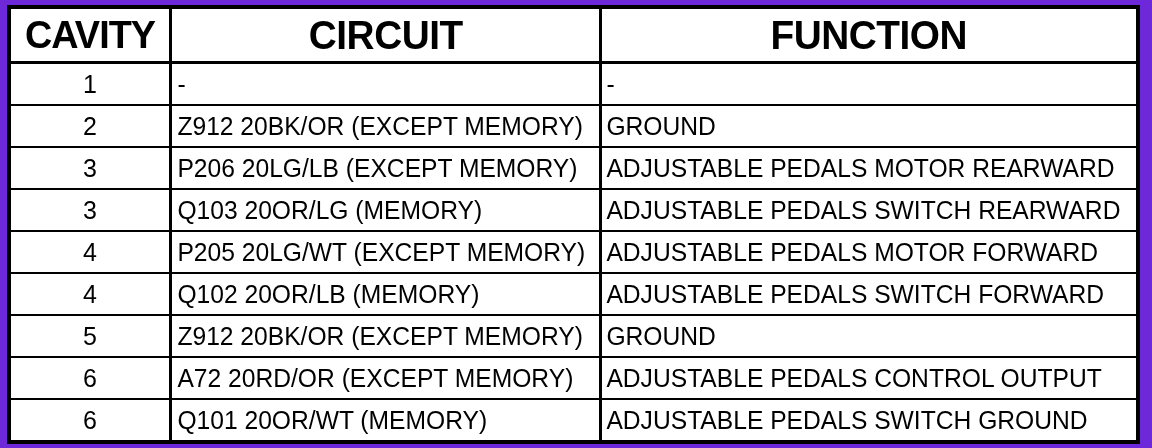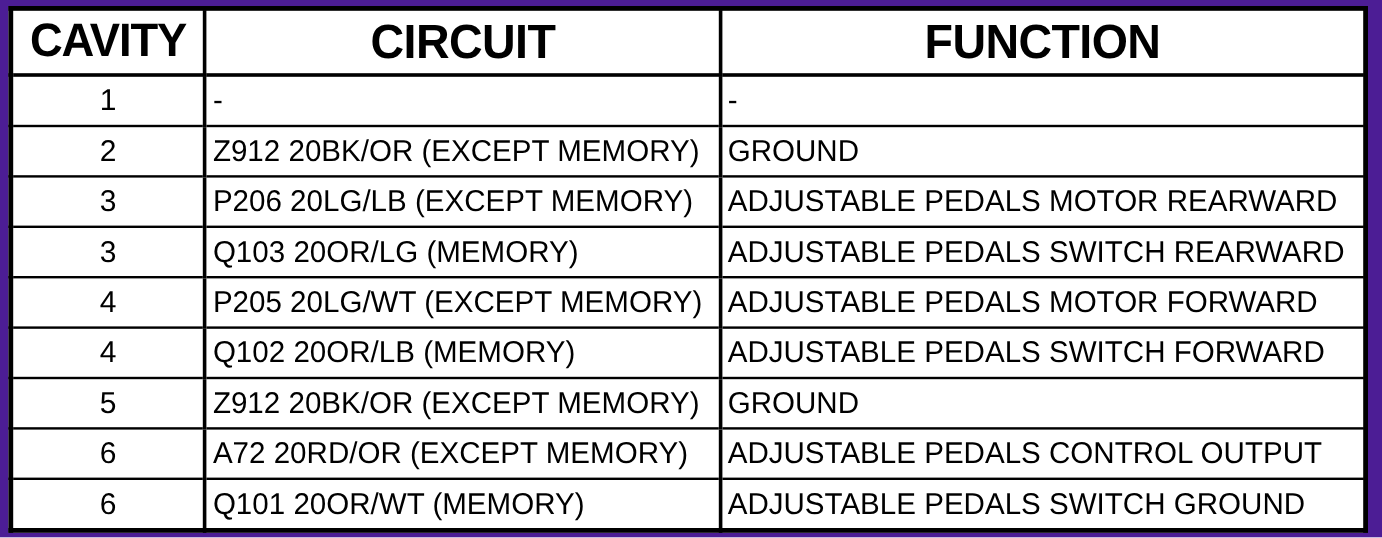--- a/index.html
+++ b/index.html
@@ -12,21 +12,21 @@
     height: 448px;
     font-family: "Liberation Sans", "DejaVu Sans", sans-serif;
     color: #000000;
     overflow: hidden;
   }
 
   .sheet {
     position: relative;
     width: 1152px;
     height: 448px;
-    background: #4c1d95;
+    background: #6d28d9;
   }
 
   
   .pinout-table {
     position: absolute;
     left: 7px;
     top: 5px;
     width: 1133px;
     border-collapse: collapse;
     table-layout: fixed;

